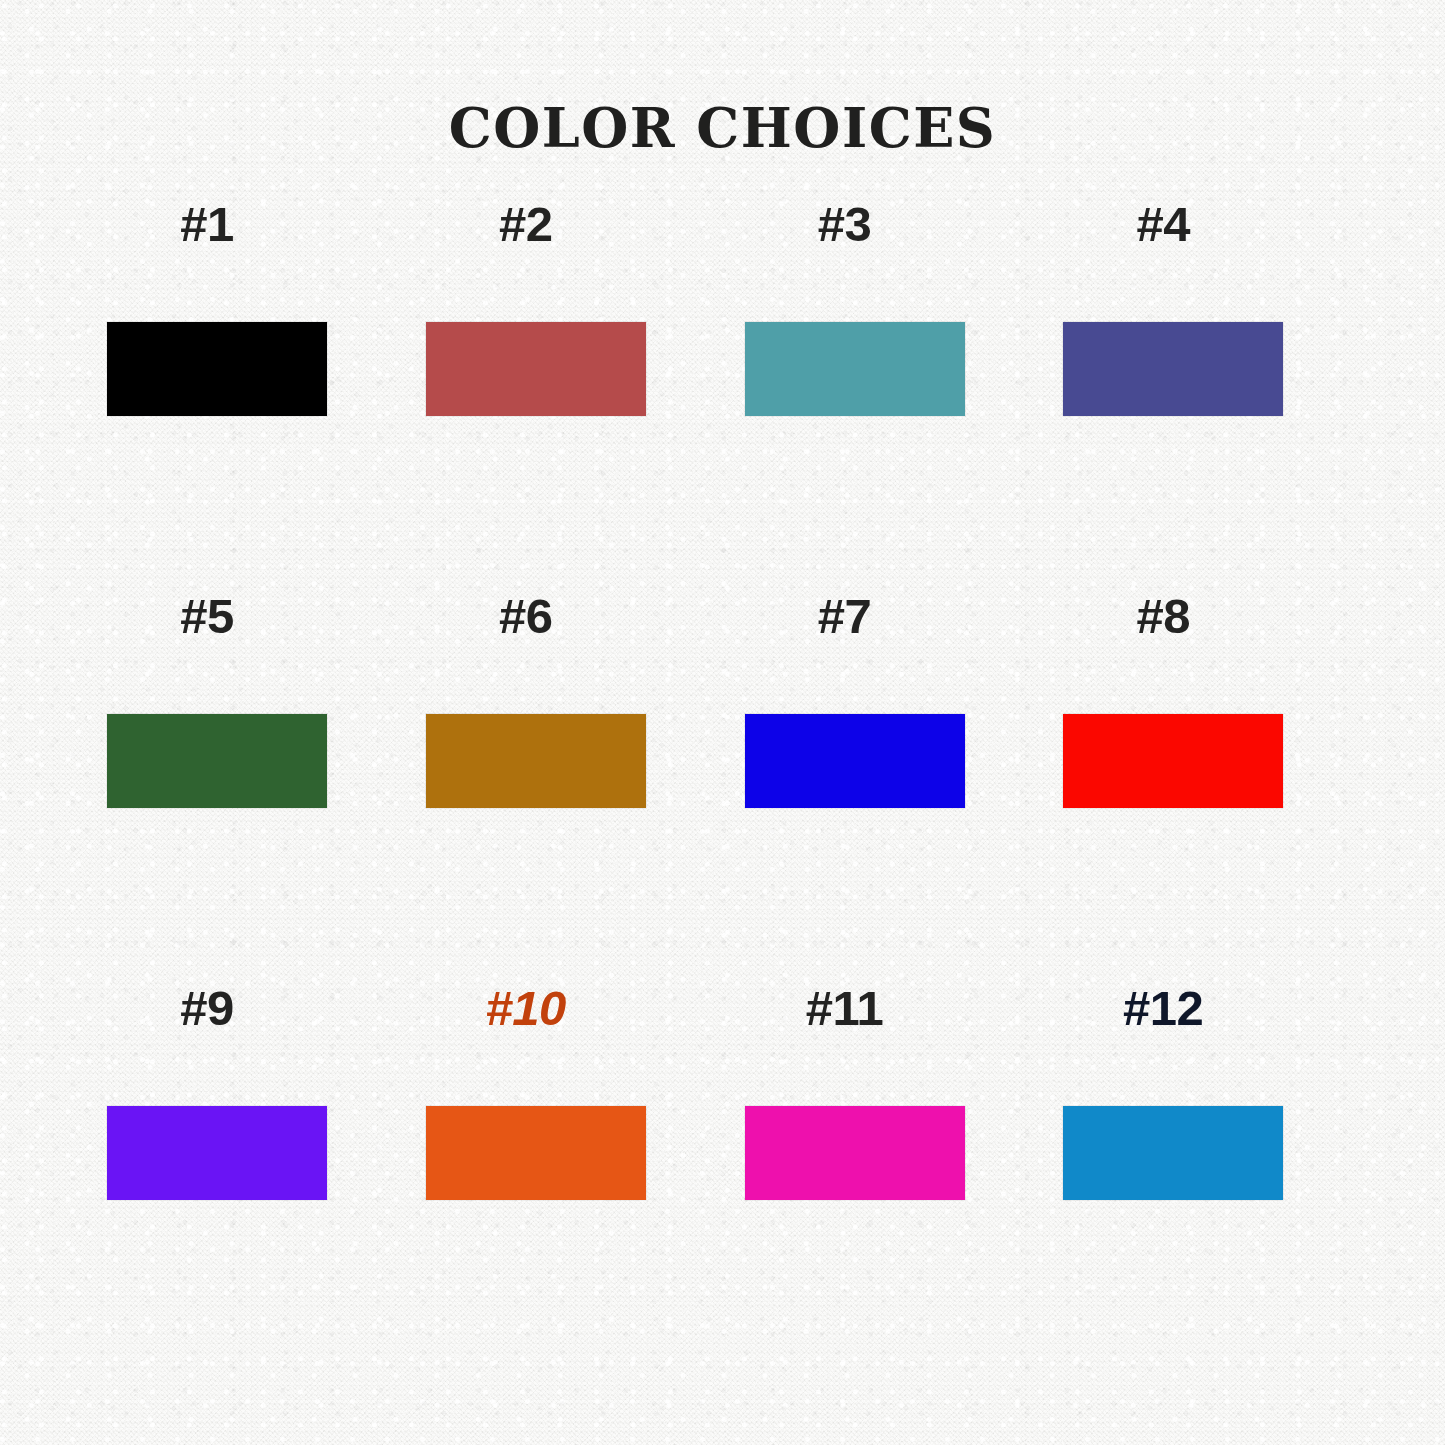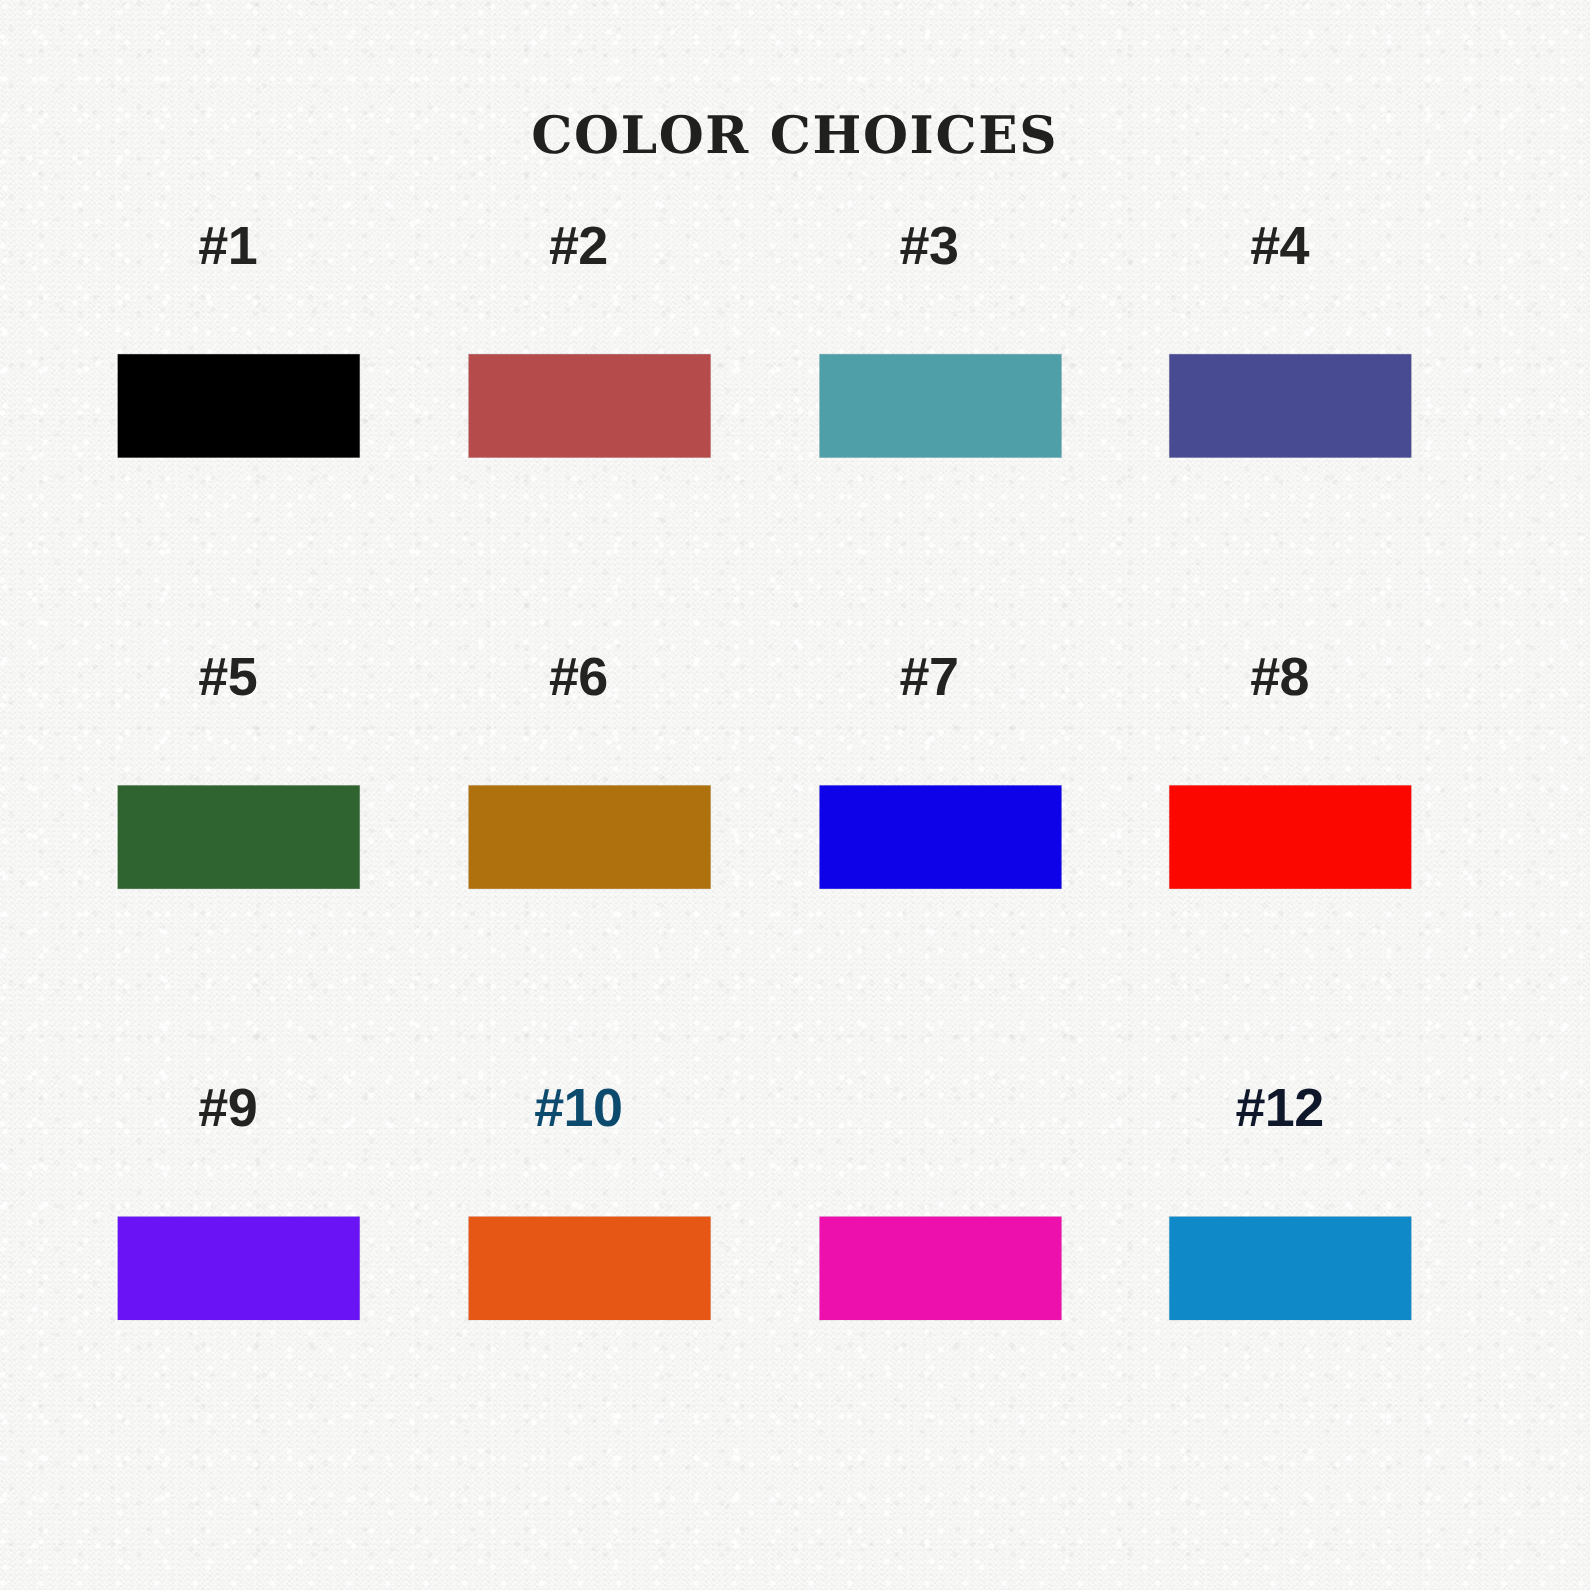--- a/index.html
+++ b/index.html
@@ -61,21 +61,21 @@
   }
 
   #page-title {
     position: absolute;
     top: 96px;
     left: 0;
     width: 1445px;
     text-align: center;
     font-family: "DejaVu Serif", "Liberation Serif", serif;
     font-weight: bold;
-    font-size: 47px;
+    font-size: 54px;
     letter-spacing: 1.5px;
     color: #20201f;
   }
 
   .swatch-grid {
     position: absolute;
     top: 196px;
     left: 86px;
     width: 1275px;
     display: grid;
@@ -160,25 +160,26 @@
       <div class="swatch-label" style="color: rgb(35, 35, 34);">#8</div>
       <div class="swatch-chip" style="background-color: rgb(251, 7, 0);"></div>
     </div>
 
     <div class="swatch-cell">
       <div class="swatch-label" style="color: rgb(35, 35, 34);">#9</div>
       <div class="swatch-chip" style="background-color: rgb(106, 20, 245);"></div>
     </div>
 
     <div class="swatch-cell">
-      <div class="swatch-label" style="color: #0c4a6e;">#10</div>
+      <div class="swatch-label" style="color: #c2410c; font-style: italic;">#10</div>
       <div class="swatch-chip" style="background-color: rgb(230, 86, 21);"></div>
     </div>
 
     <div class="swatch-cell">
+      <div class="swatch-label" style="color: rgb(35, 35, 34);">#11</div>
       <div class="swatch-chip" style="background-color: rgb(238, 16, 173);"></div>
     </div>
 
     <div class="swatch-cell">
       <div class="swatch-label" style="color: #0f172a;">#12</div>
       <div class="swatch-chip" style="background-color: rgb(16, 137, 201);"></div>
     </div>
 
   </div>
 </div>

